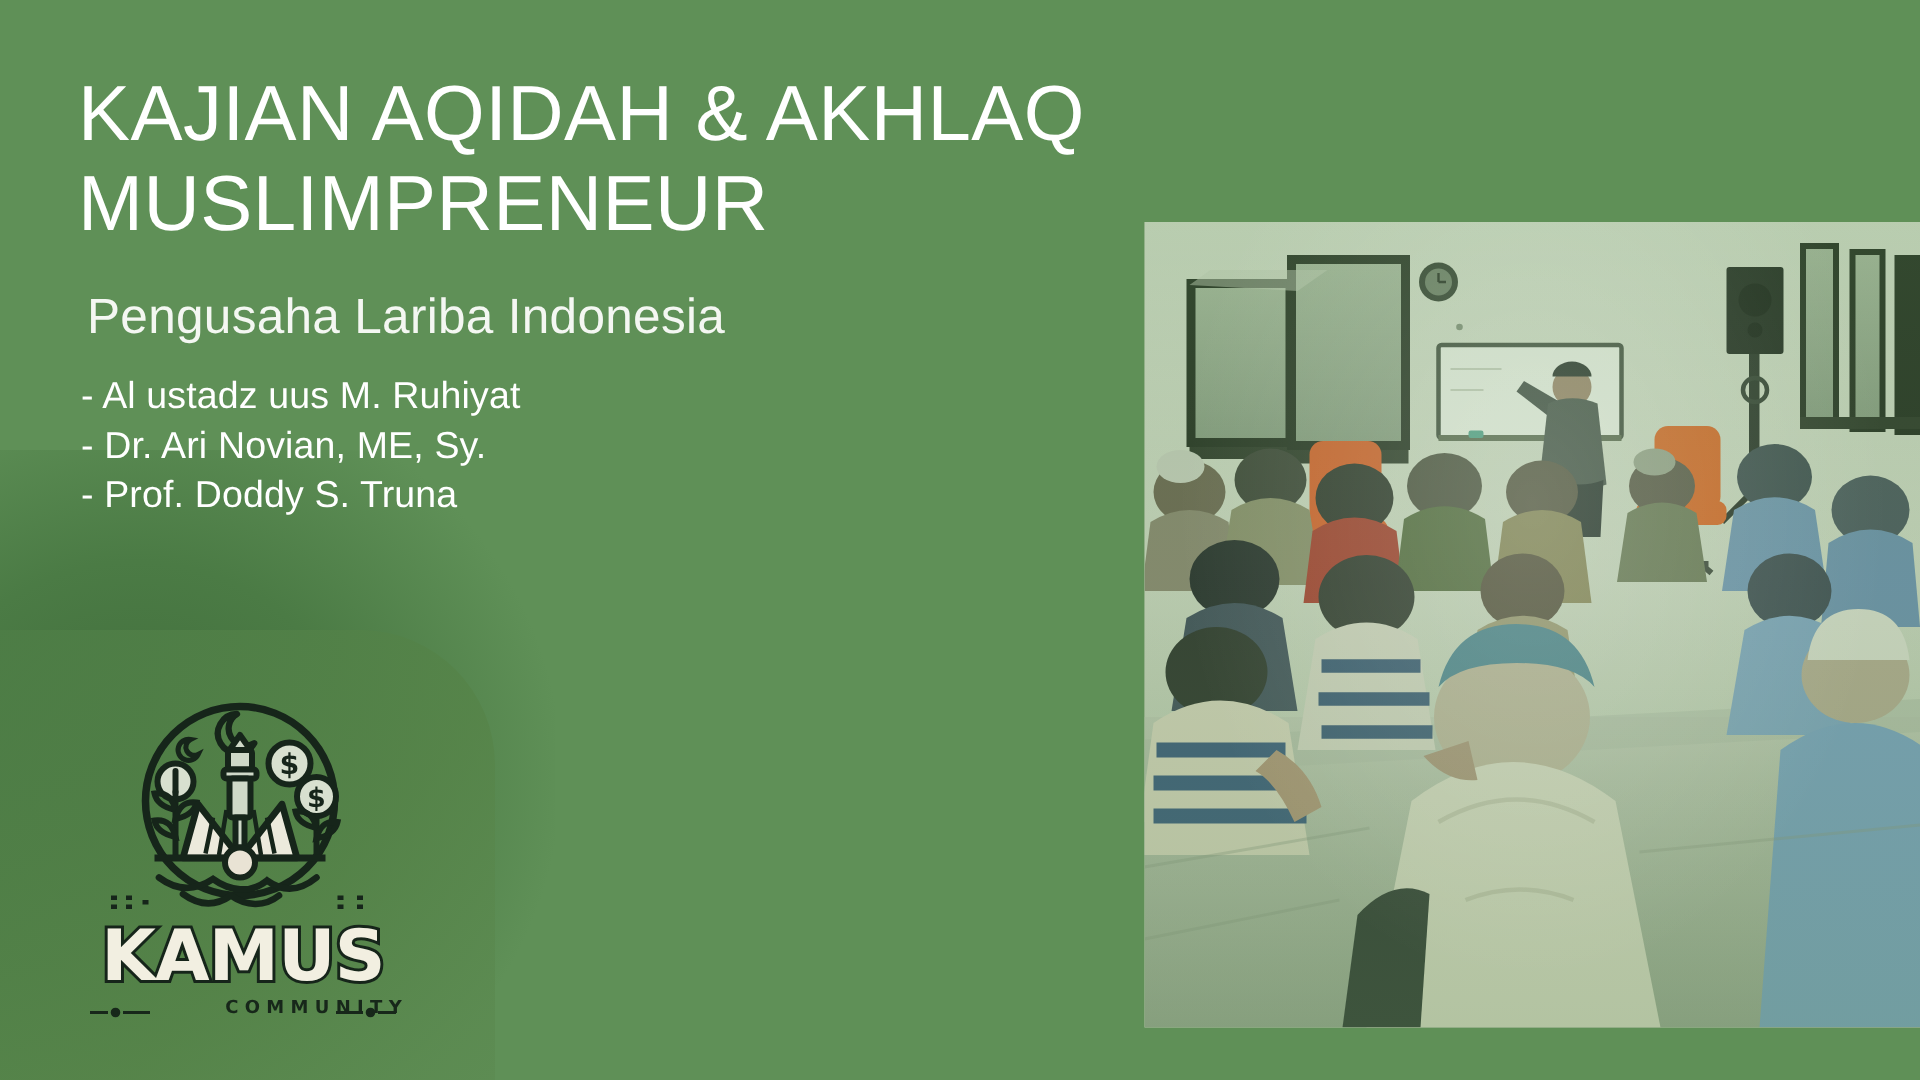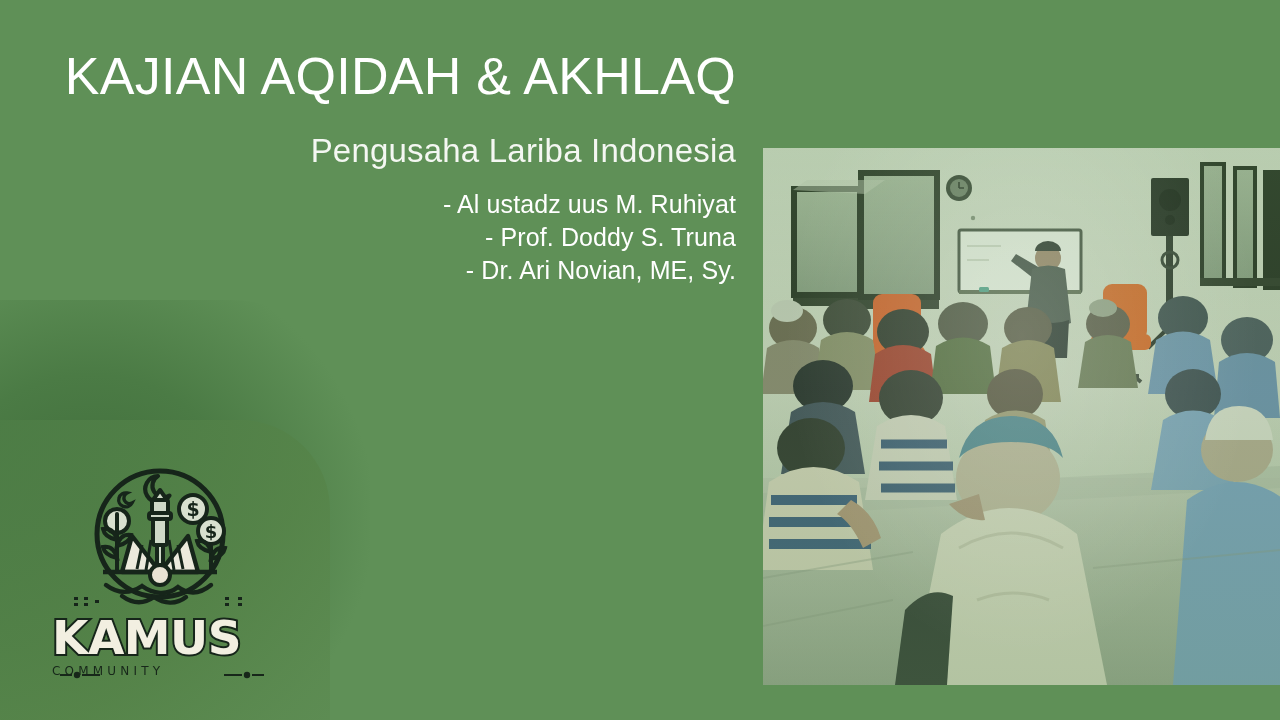--- a/index.html
+++ b/index.html
@@ -40,24 +40,23 @@
     width: 350px;
     height: 320px;
     background: linear-gradient(135deg, #4d7d46 0%, #568449 60%, #5d8c53 100%);
     border-radius: 0 90px 0 0;
     opacity: .85;
   }
 
   
   .text-col {
     position: absolute;
-    left: 36px;
+    left: 52px;
     top: 46px;
     width: 700px;
-    text-align: right;
   }
   .title {
     color: #ffffff;
     font-size: 52px;
     line-height: 60px;
     font-weight: 300;
     letter-spacing: .3px;
     white-space: nowrap;
   }
   .subtitle {
@@ -102,38 +101,38 @@
     left: 0;
     top: 128px;
     width: 220px;
     height: 14px;
   }
   .logo-word {
     position: absolute;
     left: 0;
     top: 146px;
     width: 220px;
-    text-align: left;
+    text-align: center;
     font-size: 47px;
     font-weight: 700;
     letter-spacing: -0.5px;
     color: #f2efe1;
     -webkit-text-stroke: 4px #16251a;
     paint-order: stroke fill;
     line-height: 52px;
     font-family: "DejaVu Sans", sans-serif;
   }
   .logo-sub {
     position: absolute;
     left: 0;
     top: 198px;
     width: 220px;
-    text-align: left;
+    text-align: right;
     font-size: 12px;
-    font-weight: 400;
+    font-weight: 700;
     letter-spacing: 4.2px;
     color: #17271a;
     font-family: "DejaVu Sans", sans-serif;
   }
   .logo-sub-rule {
     position: absolute;
     top: 204px;
     height: 10px;
     width: 44px;
   }
@@ -168,26 +167,27 @@
 <body>
 
 <div id="slide">
 
   <div class="bg-base"></div>
   <div class="bg-vignette"></div>
   <div class="bg-panel"></div>
 
   <div class="text-col">
     <div class="title">KAJIAN AQIDAH &amp; AKHLAQ</div>
+    <div class="title">MUSLIMPRENEUR</div>
     <div class="subtitle">Pengusaha Lariba Indonesia</div>
 
     <ul class="speakers">
       <li>- Al ustadz uus M. Ruhiyat</li>
+      <li>- Dr. Ari Novian, ME, Sy.</li>
       <li>- Prof. Doddy S. Truna</li>
-      <li>- Dr. Ari Novian, ME, Sy.</li>
     </ul>
   </div>
 
   <div class="logo">
 
     <svg class="logo-mark" viewBox="0 0 160 146">
 
       <circle cx="80" cy="68" r="63" fill="none" stroke="#16251a" stroke-width="5"></circle>
 
       <path d="M78 10 a13 13 0 1 0 11.5 19.5 a10.5 10.5 0 1 1 -11.5 -19.5 z" fill="none" stroke="#16251a" stroke-width="4.2" stroke-linejoin="round"></path>

